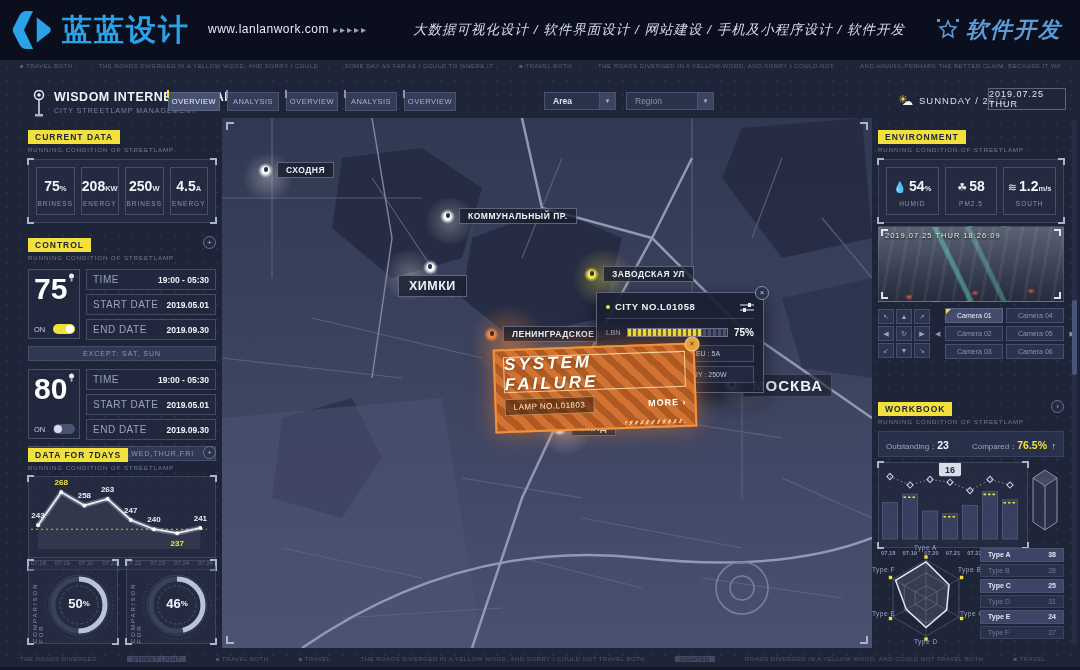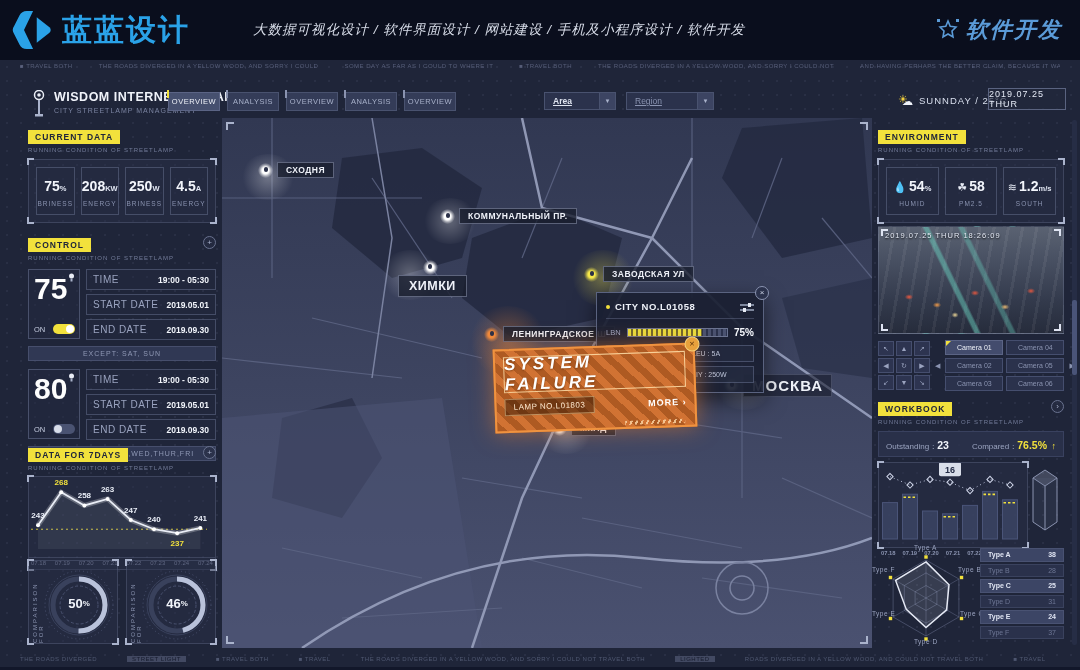--- a/index.html
+++ b/index.html
@@ -36,21 +36,21 @@
   .h-title .t { font-size:12.5px; font-weight:bold; color:#f0f3fa; letter-spacing:.5px; }
   .h-title .s { font-size:7px; color:#7b84a1; letter-spacing:1px; margin-top:3px; }
   .tabs { position:absolute; left:168px; top:32px; display:flex; gap:7px; }
   .tab { position:relative; width:52px; height:19px; background:#343c58; border:1px solid #49526f; color:#a7b0c9;
     font-size:7.5px; letter-spacing:.5px; display:flex; align-items:center; justify-content:center; cursor:pointer; }
   .tab::before { content:""; position:absolute; left:-2px; top:-3px; width:2px; height:8px; background:#8a93b0; }
   .tab.active { background:#46506f; color:#eef1f8; border-color:#5b6485; }
   .tab.active::before { background:#f2e13c; }
   .selects { position:absolute; left:544px; top:32px; display:flex; gap:10px; }
   .sel { display:flex; align-items:center; height:18px; border:1px solid #49526f; background:#2b324c; }
-  .sel .txt { padding:0 8px; font-size:8.5px; font-weight:bold; color:#dfe4f0;text-decoration:underline; }
+  .sel .txt { padding:0 8px; font-size:8.5px; font-weight:bold; color:#dfe4f0; }
   .sel.dim .txt { color:#8a93b0; font-weight:normal; }
   .sel .dd { width:16px; height:100%; background:#3c4462; border-left:1px solid #49526f; display:flex; align-items:center; justify-content:center; font-size:6px; color:#aab3cc; }
   .sel-area { width:72px; justify-content:space-between; }
   .sel-region { width:88px; justify-content:space-between; }
   .weather { position:absolute; left:898px; top:30px; height:20px; display:flex; align-items:center; gap:5px; font-size:9.5px; letter-spacing:1px; color:#d9dfee; }
   .weather .wicon { position:relative; width:16px; height:14px; }
   .weather .sun { position:absolute; left:0; top:0; color:#f2cf3c; font-size:11px; }
   .weather .cloud { position:absolute; left:4px; top:2px; color:#f0f3fa; font-size:11px; }
   .datebox { position:absolute; left:988px; top:28px; width:78px; height:22px; border:1px solid #5a6380; display:flex; align-items:center; justify-content:center;
     font-size:9px; letter-spacing:1px; color:#e4e9f5; background:rgba(35,41,62,.6); }
@@ -145,21 +145,21 @@
     border:1px solid #f7d27a; color:#5a3208; font-size:9px; line-height:13px; text-align:center; cursor:pointer; }
   .alert .inner { border:1px solid rgba(255,225,170,.85); height:36px; display:flex; align-items:center; justify-content:center; }
   .alert .atitle { font-size:17px; font-weight:bold; font-style:italic; color:#ffffff; letter-spacing:3px; text-shadow:0 1px 2px rgba(90,40,0,.6); }
   .alert .arow { display:flex; align-items:center; justify-content:space-between; margin-top:6px; }
   .alert .alamp { background:rgba(60,28,6,.55); border:1px solid rgba(255,225,170,.5); color:#ffe9cf; font-size:8px; padding:3px 8px; letter-spacing:.5px; }
   .alert .amore { color:#fff; font-size:9px; font-weight:bold; letter-spacing:1px; cursor:pointer; }
   .alert .ticks { position:absolute; right:10px; bottom:2px; width:60px; height:4px;
     background:repeating-linear-gradient(115deg,#ffd9a8 0 2px,transparent 2px 5px); opacity:.8; }
 
   
-  .videobox { position:relative; width:186px; height:108px; overflow:hidden; border:1px solid rgba(125,135,170,.3);
+  .videobox { position:relative; width:186px; height:76px; overflow:hidden; border:1px solid rgba(125,135,170,.3);
     background:
       radial-gradient(6px 4px at 30px 70px, rgba(255,90,60,.9), transparent 70%),
       radial-gradient(6px 4px at 58px 78px, rgba(255,160,70,.9), transparent 70%),
       radial-gradient(6px 4px at 96px 66px, rgba(255,90,60,.85), transparent 70%),
       radial-gradient(6px 4px at 126px 80px, rgba(255,200,120,.9), transparent 70%),
       radial-gradient(6px 4px at 152px 64px, rgba(255,90,60,.85), transparent 70%),
       radial-gradient(5px 4px at 76px 88px, rgba(255,230,160,.9), transparent 70%),
       linear-gradient(64deg, transparent 40%, rgba(110,220,200,.45) 41% 42.5%, transparent 43.5%),
       linear-gradient(64deg, transparent 55%, rgba(110,220,200,.35) 56% 57.5%, transparent 58.5%),
       repeating-linear-gradient(100deg, rgba(255,255,255,.06) 0 3px, transparent 3px 14px),
@@ -207,20 +207,22 @@
 
 <div class="banner">
   <div class="logo">
     <svg viewBox="0 0 48 44">
       <path fill="#2aa2e8" d="M16 1h7l-10 21 10 21h-7a9 9 0 0 1-8-5L2 26a7 7 0 0 1 0-8l6-12a9 9 0 0 1 8-5z"></path>
       <path fill="#2aa2e8" d="M27 8l14 11a4 4 0 0 1 0 6L27 36z"></path>
     </svg>
     <span class="logo-text">蓝蓝设计</span>
   </div>
   <div class="banner-contact">
+    <div class="row1"><span>www.lanlanwork.com</span>
+      <span class="arrows">▸▸▸▸▸</span></div>
   </div>
   <div class="banner-services">大数据可视化设计 / 软件界面设计 / 网站建设 / 手机及小程序设计 / 软件开发</div>
   <div class="banner-collect">
     <svg width="24" height="24" viewBox="0 0 24 24">
       <path d="M12 3l2.2 5.2L20 9l-4 4 1 6-5-3-5 3 1-6-4-4 5.8-.8z" fill="none" stroke="#5b9bd8" stroke-width="1.6"></path>
       <rect x="1" y="1" width="3" height="3" fill="#5b9bd8"></rect>
         <rect x="20" y="1" width="3" height="3" fill="#5b9bd8"></rect>
     </svg>
     <span>软件开发</span>
   </div>

